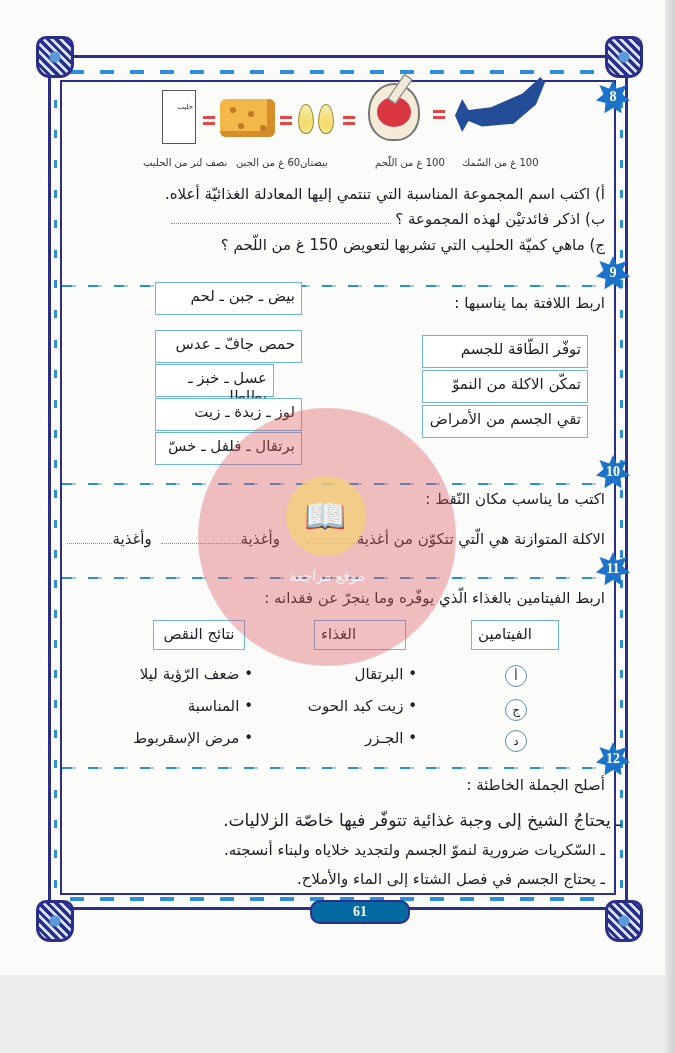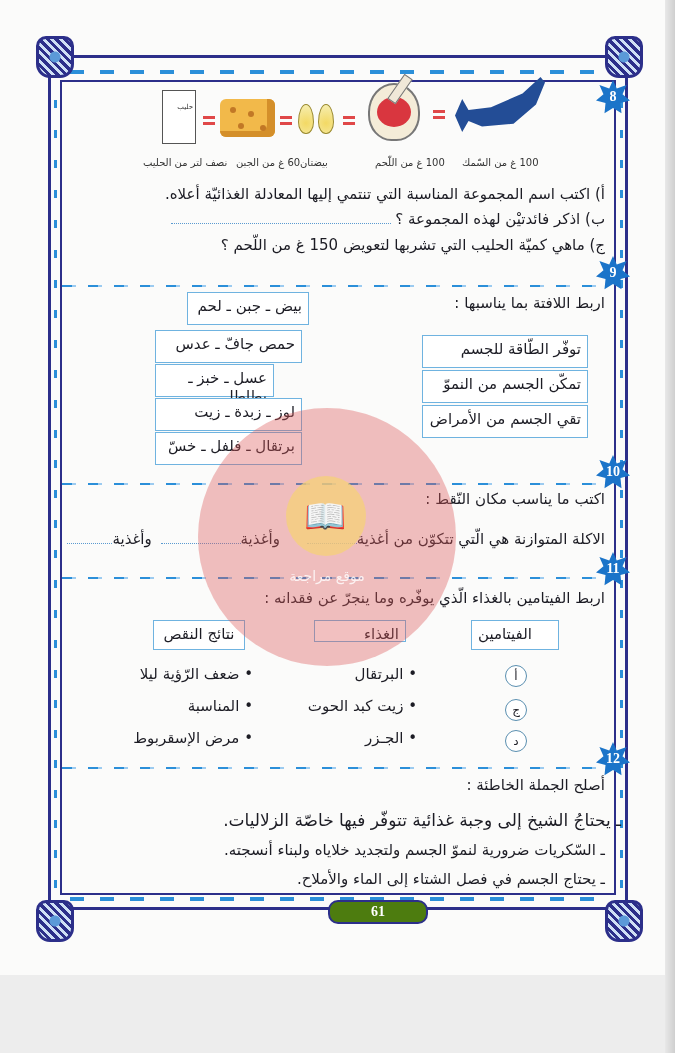--- a/index.html
+++ b/index.html
@@ -35,21 +35,21 @@
   .egg { position: absolute; top: 104px; width: 16px; height: 30px; border-radius: 50% 50% 48% 48% / 60% 60% 40% 40%; background: radial-gradient(circle at 50% 65%, #f3d964, #f6efb5); border: 1px solid #9a8a30; }
   .cheese { left: 220px; top: 99px; width: 55px; height: 38px; background: #f2b94a; border-radius: 6px; box-shadow: inset -8px -6px 0 #d48f2a; }
   .cheese::before { content: ""; position: absolute; left: 10px; top: 8px; width: 6px; height: 6px; border-radius: 50%; background: #c27826; box-shadow: 18px 4px 0 #c27826, 8px 16px 0 #c27826, 30px 18px 0 #c27826; }
   .milk { left: 162px; top: 90px; width: 34px; height: 54px; border: 1px solid #555; background: #fff; }
   .milk span { position: absolute; right: 2px; top: 12px; font-size: 7px; color: #333; }
 
   .dots { display: inline-block; border-bottom: 1px dotted #5a9ad0; vertical-align: baseline; }
   .box { position: absolute; border: 1px solid #6fb3e0; background: #fff; font-size: 15px; direction: rtl; text-align: right; padding: 4px 6px 0 6px; }
   .circle { position: absolute; width: 22px; height: 22px; border: 1px solid #5a8fb0; border-radius: 50%; font-size: 12px; display: flex; align-items: center; justify-content: center; background: #fff; }
 
-  .page-num { position: absolute; left: 328px; top: 900px; width: 100px; height: 24px; background: #4d7c0f; border: 2px solid #2c2f8a; border-radius: 10px; color: #fff; font-family: "Liberation Serif", serif; font-weight: bold; font-size: 14px; text-align: center; line-height: 20px; }
+  .page-num { position: absolute; left: 310px; top: 900px; width: 100px; height: 24px; background: #0369a1; border: 2px solid #2c2f8a; border-radius: 10px; color: #fff; font-family: "Liberation Serif", serif; font-weight: bold; font-size: 14px; text-align: center; line-height: 20px; }
 
   .watermark { position: absolute; left: 198px; top: 408px; width: 258px; height: 258px; border-radius: 50%; background: rgba(220, 90, 90, 0.38); pointer-events: none; }
   .wm-inner { position: absolute; left: 88px; top: 68px; width: 80px; height: 80px; border-radius: 50%; background: rgba(245, 210, 120, 0.75); display: flex; align-items: center; justify-content: center; font-size: 34px; color: #fff; }
   .wm-text { position: absolute; width: 258px; top: 160px; text-align: center; color: rgba(255,255,255,0.8); font-size: 14px; }
   .wm-url { position: absolute; width: 258px; top: 180px; text-align: center; color: rgba(255,255,255,0.85); font-size: 15px; font-weight: bold; }
 </style>
 </head>
 <body>
 
 <div class="page">
@@ -95,45 +95,45 @@
   <div class="t rtl" style="right:70px; top:210px; font-size:15px; width:500px;">
     <span>ب) اذكر فائدتيْن لهذه المجموعة ؟</span>
     <span class="dots" style="width:220px;"></span>
   </div>
   <div class="t rtl" style="right:70px; top:236px; font-size:15px;">ج) ماهي كميّة الحليب التي تشربها لتعويض 150 غ من اللّحم ؟</div>
 
   <div class="star" style="left:596px; top:256px;">9</div>
   <div class="hline thin" style="left:62px; top:285px; width:540px;"></div>
   <div class="t rtl" style="right:70px; top:294px;">اربط اللافتة بما يناسبها :</div>
 
-  <div class="box" style="left:155px; top:292px; width:122px; height:33px;margin-left:32px;">بيض ـ جبن ـ لحم</div>
+  <div class="box" style="left:155px; top:282px; width:147px; height:33px;">بيض ـ جبن ـ لحم</div>
   <div class="box" style="left:155px; top:330px; width:147px; height:33px;">حمص جافّ ـ عدس</div>
   <div class="box" style="left:155px; top:364px; width:119px; height:33px;">عسل ـ خبز ـ بطاطا</div>
   <div class="box" style="left:155px; top:398px; width:147px; height:33px;">لوز ـ زبدة ـ زيت</div>
   <div class="box" style="left:155px; top:432px; width:147px; height:33px;">برتقال ـ فلفل ـ خسّ</div>
 
   <div class="box" style="left:422px; top:335px; width:166px; height:33px;">توفّر الطّاقة للجسم</div>
-  <div class="box" style="left:422px; top:370px; width:166px; height:33px;">تمكّن الجسم من النموّ</div>
+  <div class="box" style="left:422px; top:370px; width:166px; height:33px;">تمكّن الاكلة من النموّ</div>
   <div class="box" style="left:422px; top:405px; width:166px; height:33px;">تقي الجسم من الأمراض</div>
 
   <div class="star" style="left:596px; top:455px;">10</div>
   <div class="hline thin" style="left:62px; top:483px; width:540px;"></div>
   <div class="t rtl" style="right:70px; top:490px;">اكتب ما يناسب مكان النّقط :</div>
   <div class="t rtl" style="right:70px; top:530px; width:530px;">
     <span>الاكلة المتوازنة هي الّتي تتكوّن من أغذية</span><span class="dots" style="width:50px;"></span>
     <span style="margin-right:22px;">وأغذية</span><span class="dots" style="width:80px;"></span>
     <span style="margin-right:4px;">وأغذية</span><span class="dots" style="width:45px;"></span>
   </div>
 
   <div class="star" style="left:596px; top:552px;">11</div>
   <div class="hline thin" style="left:62px; top:577px; width:540px;"></div>
   <div class="t rtl" style="right:70px; top:589px;">اربط الفيتامين بالغذاء الّذي يوفّره وما ينجرّ عن فقدانه :</div>
 
   <div class="box" style="left:471px; top:620px; width:88px; height:30px; text-align:left;">الفيتامين</div>
-  <div class="box" style="left:314px; top:620px; width:92px; height:22px; text-align:right;">الغذاء</div>
+  <div class="box" style="left:314px; top:620px; width:92px; height:30px; text-align:left;">الغذاء</div>
   <div class="box" style="left:153px; top:620px; width:92px; height:30px; text-align:center;">نتائج النقص</div>
 
   <div class="circle" style="left:505px; top:665px;">أ</div>
   <div class="circle" style="left:505px; top:699px;">ج</div>
   <div class="circle" style="left:505px; top:730px;">د</div>
 
   <div class="t rtl" style="right:258px; top:665px;">• <span>البرتقال</span></div>
   <div class="t rtl" style="right:258px; top:697px;">• <span>زيت كبد الحوت</span></div>
   <div class="t rtl" style="right:258px; top:729px;">• <span>الجـزر</span></div>
 

